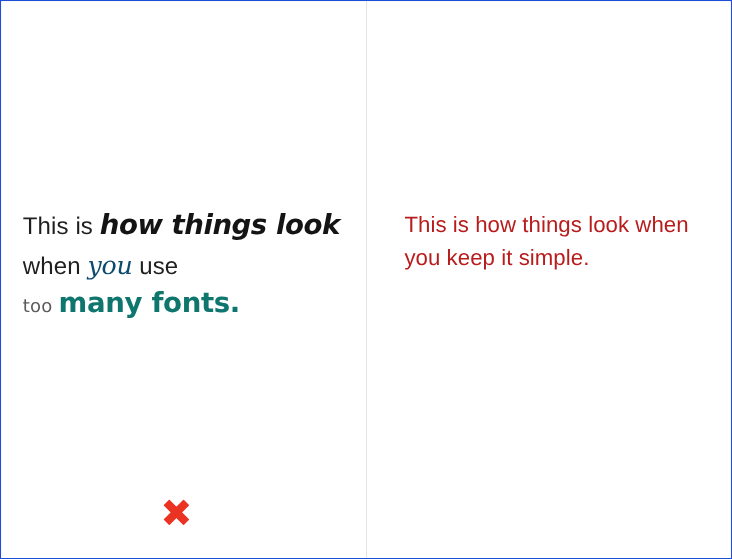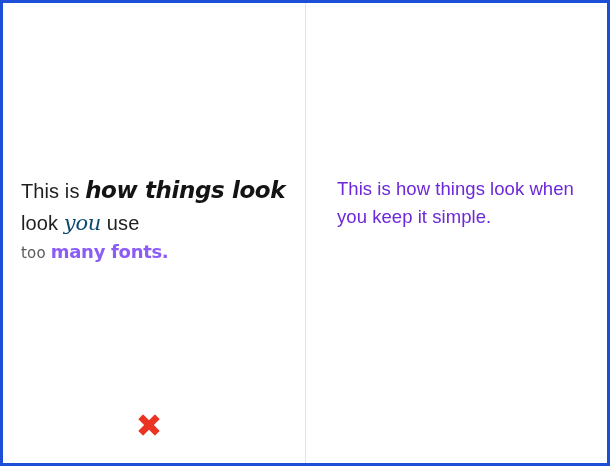--- a/index.html
+++ b/index.html
@@ -13,21 +13,21 @@
     font-family: "Liberation Sans", sans-serif;
     overflow: hidden;
   }
 
   #canvas {
     position: relative;
     width: 610px;
     height: 466px;
     background: #ffffff;
     box-sizing: border-box;
-    border: 3px solid #1d4ed8;
+    border: 1px solid #1d4ed8;
     display: flex;
     flex-direction: row;
   }
 
   .panel {
     position: relative;
     height: 100%;
     box-sizing: border-box;
     background: #ffffff;
     display: flex;
@@ -87,37 +87,37 @@
   }
   .f-light {
     font-family: "DejaVu Sans", sans-serif;
     font-size: 15px;
     font-weight: 400;
     color: #5a5a5a;
     letter-spacing: 0.2px;
   }
   .f-heavy {
     font-family: "DejaVu Sans", sans-serif;
-    font-size: 18px;
+    font-size: 23px;
     font-weight: 700;
-    color: #8b5cf6;
+    color: #0f766e;
     letter-spacing: -0.3px;
   }
 
   
   .good-text {
     position: absolute;
     left: 31px;
     top: 172px;
     width: 250px;
     font-family: "Liberation Sans", sans-serif;
     font-size: 18.5px;
     font-weight: 400;
     line-height: 1.52;
-    color: #6d28d9;
+    color: #b91c1c;
     letter-spacing: 0.05px;
   }
 
   
   .verdict {
     position: absolute;
     bottom: 18px;
     width: 40px;
     height: 40px;
     display: flex;
@@ -135,21 +135,21 @@
 
   <div class="panel panel-bad">
 
     <div class="bad-text">
 
       <span class="bad-line bad-line-1">
         <span class="f-plain">This is </span><span class="f-bolditalic">how things look</span>
       </span>
 
       <span class="bad-line bad-line-2">
-        <span class="f-plain">look </span><span class="f-script">you</span><span class="f-plain"> use</span>
+        <span class="f-plain">when </span><span class="f-script">you</span><span class="f-plain"> use</span>
       </span>
 
       <span class="bad-line bad-line-3">
         <span class="f-light">too </span><span class="f-heavy">many fonts.</span>
       </span>
 
     </div>
 
     <div class="verdict verdict-bad">
       <svg width="30" height="30" viewBox="0 0 30 30" aria-hidden="true">

